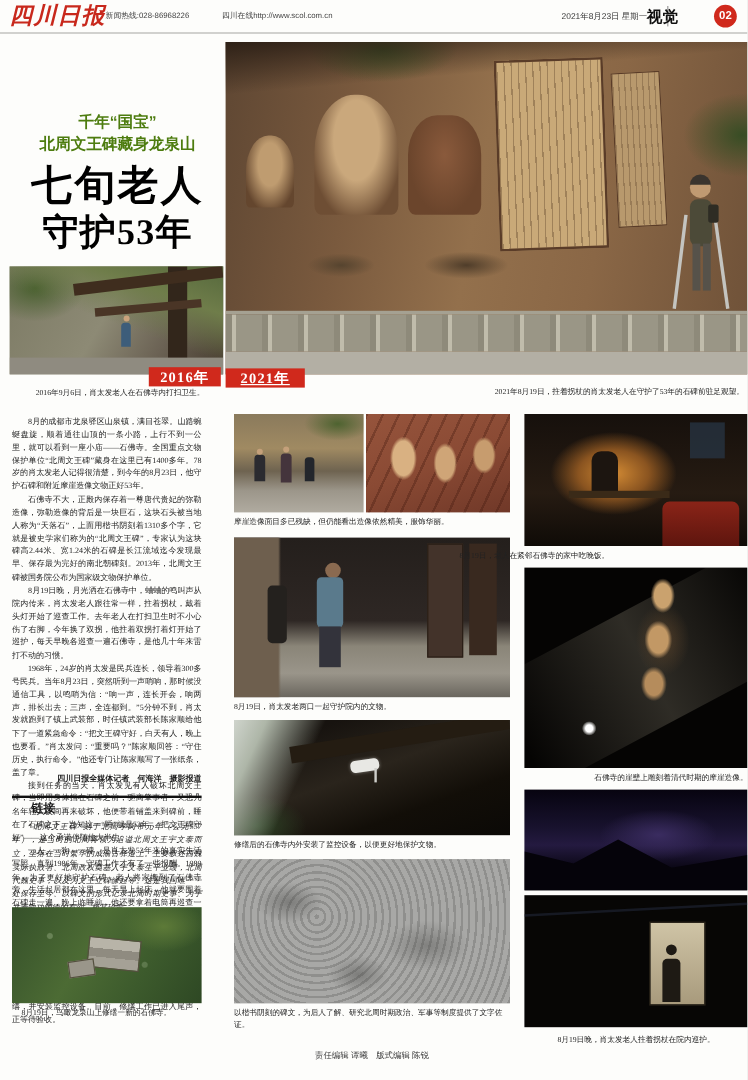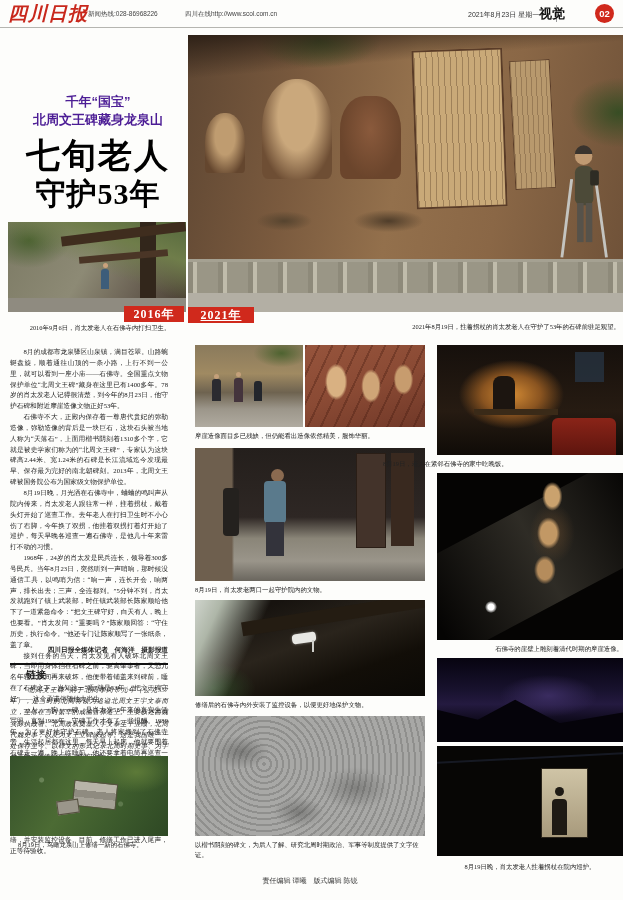--- a/index.html
+++ b/index.html
@@ -14,21 +14,21 @@
   #logo{left:8px;top:2px;font:bold italic 19px/24px "Liberation Serif",serif;color:#c8281c;letter-spacing:1px;}
   .hinfo{top:11px;font:6.5px/1 "Liberation Sans",sans-serif;color:#444;}
   #hdate{left:468px;top:11px;font:7px/1 "Liberation Sans",sans-serif;color:#333;}
   #hdiv{left:556px;top:5px;width:1px;height:17px;background:#999;}
   #hsection{left:539px;top:4px;font:bold 13px/19px "Liberation Sans",sans-serif;color:#111;}
   #hpage{left:595px;top:4px;width:19px;height:19px;border-radius:50%;background:#d0291c;
          color:#fff;text-align:center;font:bold 9.5px/19px "Liberation Sans",sans-serif;}
   #hrule{left:0;top:27px;width:623px;height:1px;background:#b5b5b0;}
   
   #headline{left:12px;top:93px;width:172px;text-align:center;}
-  .kick{font:bold 13px/1.35 "Liberation Sans",sans-serif;color:#4c1d95;}
+  .kick{font:bold 13px/1.35 "Liberation Sans",sans-serif;color:#4d7c0f;}
   #title1{font:bold 34px/1.1 "Liberation Sans",sans-serif;letter-spacing:2px;margin-top:9px;color:#000;}
   #title2{font:bold 30px/1.1 "Liberation Serif",serif;letter-spacing:1px;margin-top:3px;color:#000;}
   
   #article{left:10px;top:347px;width:158px;}
   #article p{margin:0;text-indent:2em;font:6.7px/1.62 "Liberation Serif",serif;
              text-align:justify;color:#1c1c1c;}
   #byline{text-align:right;font:bold 6.7px/2 "Liberation Serif",serif;margin-top:2px;}
   
   #linkbox{left:10px;top:663px;width:158px;}
   #linkrule{width:158px;height:2px;background:#111;}

